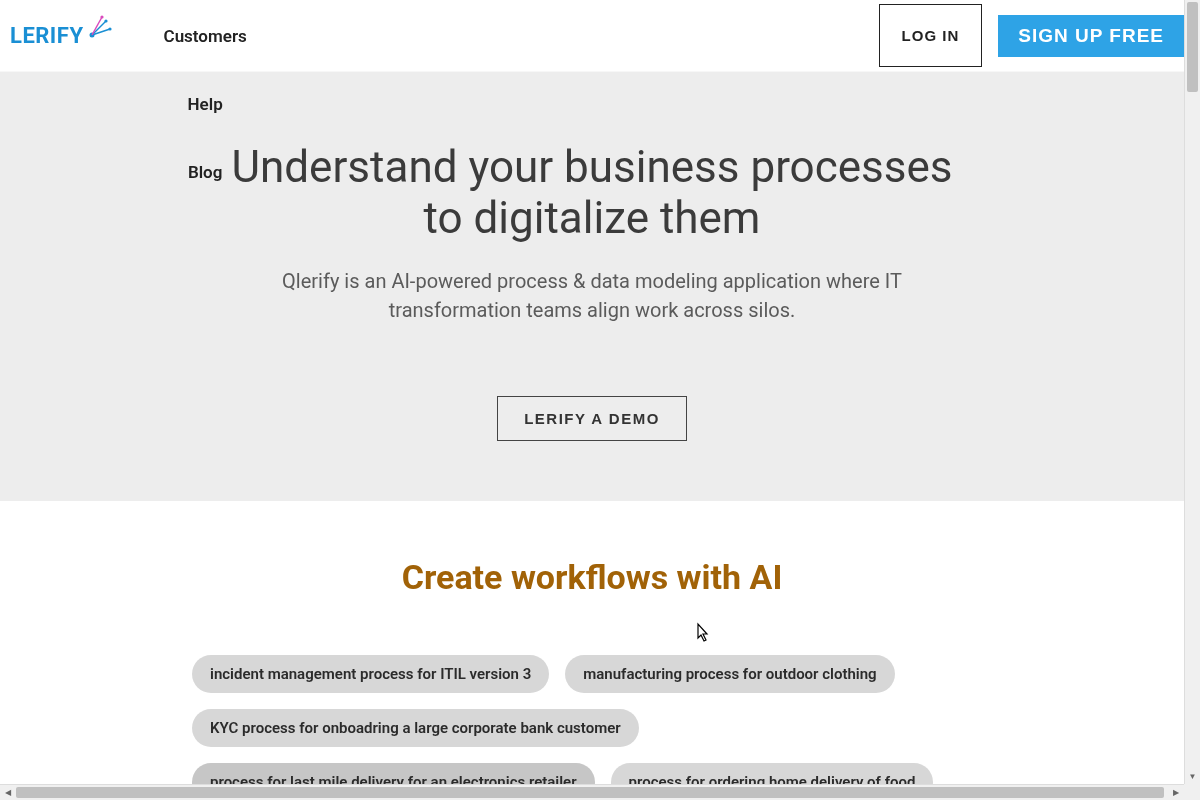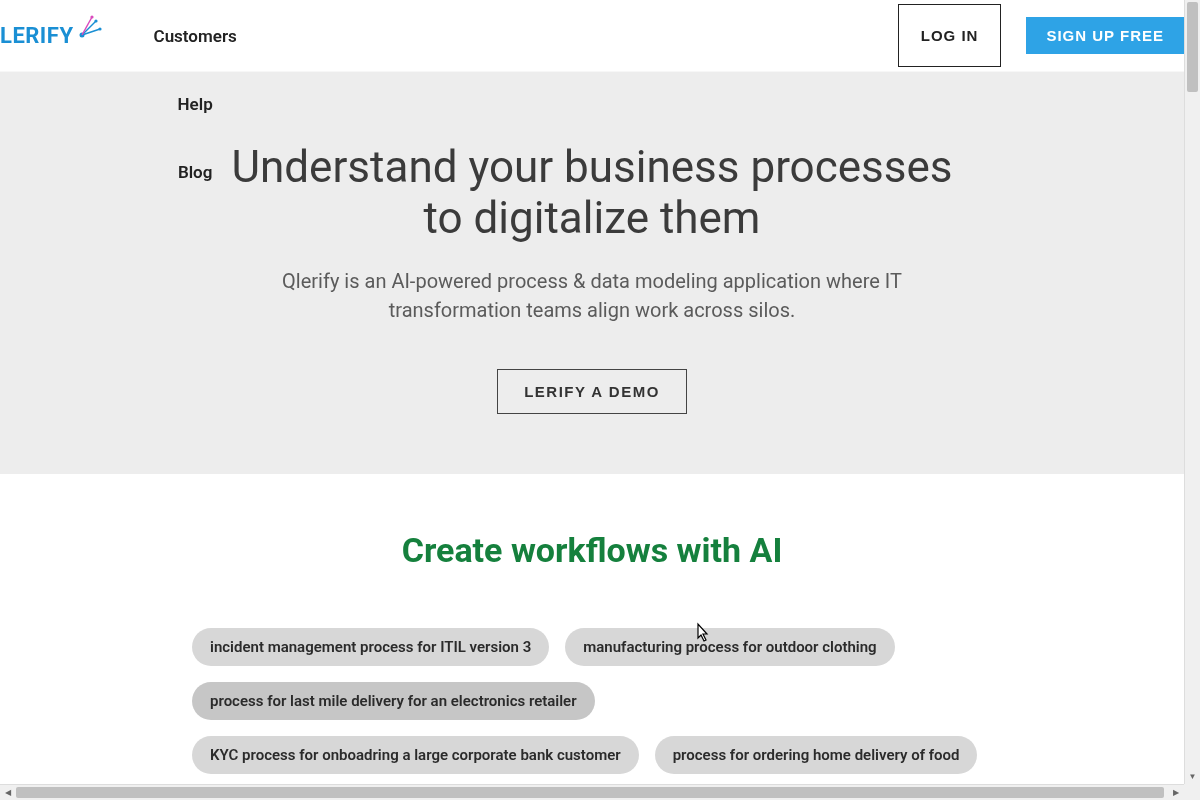--- a/index.html
+++ b/index.html
@@ -93,21 +93,21 @@
       background: #fff;
       display: flex;
       align-items: center;
       padding: 0 0 0 0;
       border-bottom: 1px solid rgba(0,0,0,0.03);
     }
     .logo {
       display: flex;
       align-items: center;
       margin-left: 0;
-      padding-left: 2px;
+      padding-left: 12px;
       margin-right: 30px;
     }
     .logo-text {
       font-size: 22px;
       font-weight: 700;
       color: #1a8fd4;
       letter-spacing: 0.5px;
       margin-left: -2px;
     }
     .logo-mark {
@@ -132,27 +132,27 @@
     .header-spacer { flex: 1; }
     .btn-login {
       border: 1.5px solid #222;
       background: #fff;
       color: #222;
       font-size: 15px;
       font-weight: 600;
       letter-spacing: 1px;
       padding: 22px 22px;
       cursor: pointer;
-      margin-right: 25px;
+      margin-right: 16px;
     }
     .btn-signup {
       border: none;
       background: #2ea3e6;
       color: #fff;
-      font-size: 15px;
+      font-size: 19px;
       font-weight: 600;
       letter-spacing: 1px;
       padding: 10px 20px;
       cursor: pointer;
     }
 
     
     .hero {
       background: #ededed;
       padding: 70px 20px 60px 20px;
@@ -163,21 +163,21 @@
       font-weight: 400;
       color: #3b3b3b;
       line-height: 1.15;
       max-width: 760px;
       margin: 0 auto 24px auto;
     }
     .hero-sub {
       font-size: 20px;
       color: #5b5b5b;
       max-width: 700px;
-      margin: 0 auto 44px auto;
+      margin: 0 auto 71px auto;
       line-height: 1.45;
     }
     .btn-demo {
       display: inline-block;
       border: 1.5px solid #444;
       background: transparent;
       color: #333;
       font-size: 15px;
       font-weight: 600;
       letter-spacing: 1.5px;
@@ -188,21 +188,21 @@
     
     .workflows {
       background: #fff;
       padding: 56px 20px 0 20px;
       text-align: center;
       position: relative;
     }
     .workflows-title {
       font-size: 34px;
       font-weight: 700;
-      color: #15803d;
+      color: #a16207;
       margin-bottom: 34px;
     }
     .carousel {
       position: relative;
       max-width: 1020px;
       margin: 8px auto;
     }
     .chip-panel {
       background: #fff;
       border-radius: 2px;
@@ -280,22 +280,22 @@
 
   <section class="workflows">
     <h2 class="workflows-title">Create workflows with AI</h2>
 
     <div class="carousel">
 
       <div class="chip-panel">
         <div class="chips">
           <span class="chip">incident management process for ITIL version 3</span>
           <span class="chip">manufacturing process for outdoor clothing</span>
+          <span class="chip">KYC process for onboadring a large corporate bank customer</span>
           <span class="chip hover">process for last mile delivery for an electronics retailer</span>
-          <span class="chip">KYC process for onboadring a large corporate bank customer</span>
           <span class="chip">process for ordering home delivery of food</span>
 
         </div>
 
       </div>
     </div>
   </section>
 
   <div class="cursor-icon">
     <svg viewBox="0 0 24 24">

